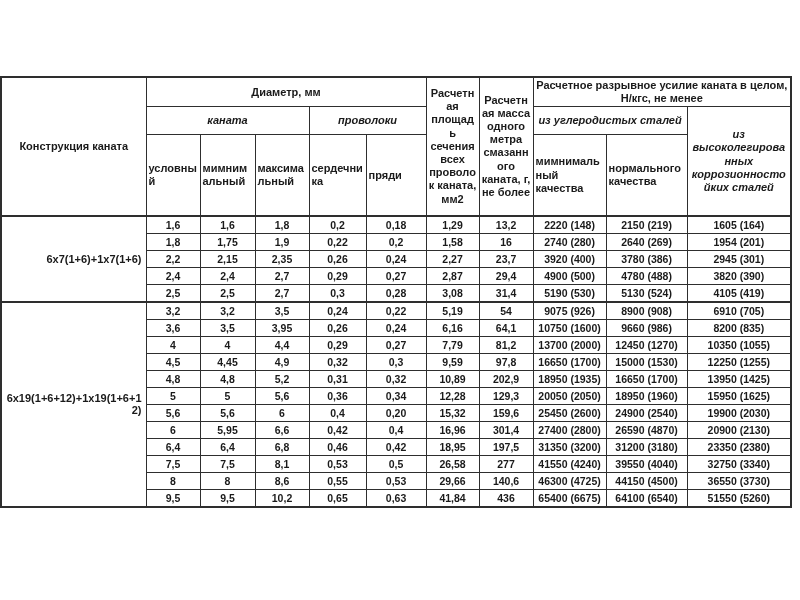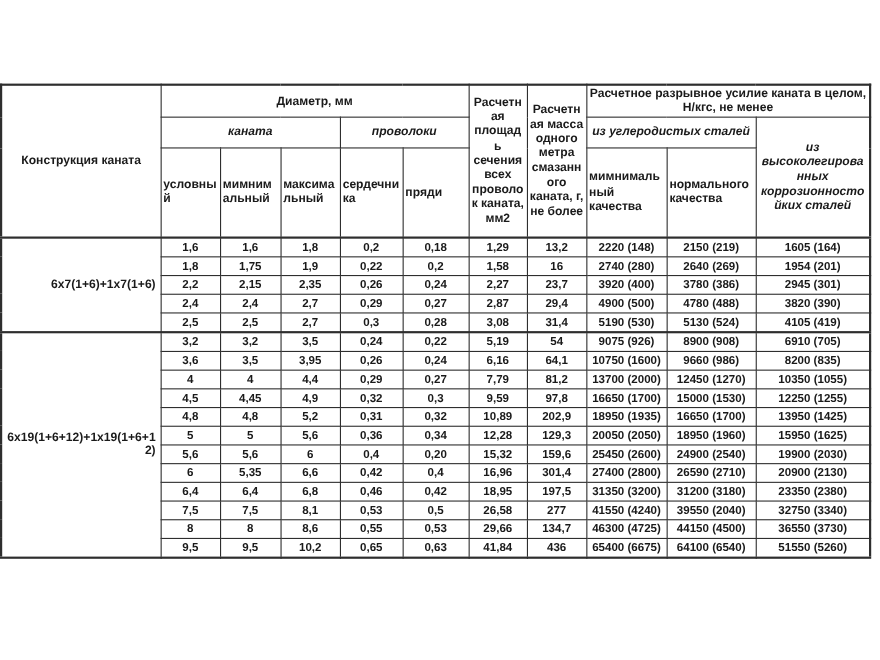--- a/index.html
+++ b/index.html
@@ -244,28 +244,28 @@
           <td>0,4</td>
           <td>0,20</td>
           <td>15,32</td>
           <td>159,6</td>
           <td class="bl2">25450 (2600)</td>
           <td class="bl2">24900 (2540)</td>
           <td class="bl2">19900 (2030)</td>
         </tr>
         <tr>
           <td>6</td>
-          <td>5,35</td>
+          <td>5,95</td>
           <td>6,6</td>
           <td>0,42</td>
           <td>0,4</td>
           <td>16,96</td>
           <td>301,4</td>
           <td class="bl2">27400 (2800)</td>
-          <td class="bl2">26590 (2710)</td>
+          <td class="bl2">26590 (4870)</td>
           <td class="bl2">20900 (2130)</td>
         </tr>
         <tr>
           <td>6,4</td>
           <td>6,4</td>
           <td>6,8</td>
           <td>0,46</td>
           <td>0,42</td>
           <td>18,95</td>
           <td>197,5</td>
@@ -275,31 +275,31 @@
         </tr>
         <tr>
           <td>7,5</td>
           <td>7,5</td>
           <td>8,1</td>
           <td>0,53</td>
           <td>0,5</td>
           <td>26,58</td>
           <td>277</td>
           <td class="bl2">41550 (4240)</td>
-          <td class="bl2">39550 (2040)</td>
+          <td class="bl2">39550 (4040)</td>
           <td class="bl2">32750 (3340)</td>
         </tr>
         <tr>
           <td>8</td>
           <td>8</td>
           <td>8,6</td>
           <td>0,55</td>
           <td>0,53</td>
           <td>29,66</td>
-          <td>134,7</td>
+          <td>140,6</td>
           <td class="bl2">46300 (4725)</td>
           <td class="bl2">44150 (4500)</td>
           <td class="bl2">36550 (3730)</td>
         </tr>
         <tr>
           <td>9,5</td>
           <td>9,5</td>
           <td>10,2</td>
           <td>0,65</td>
           <td>0,63</td>

